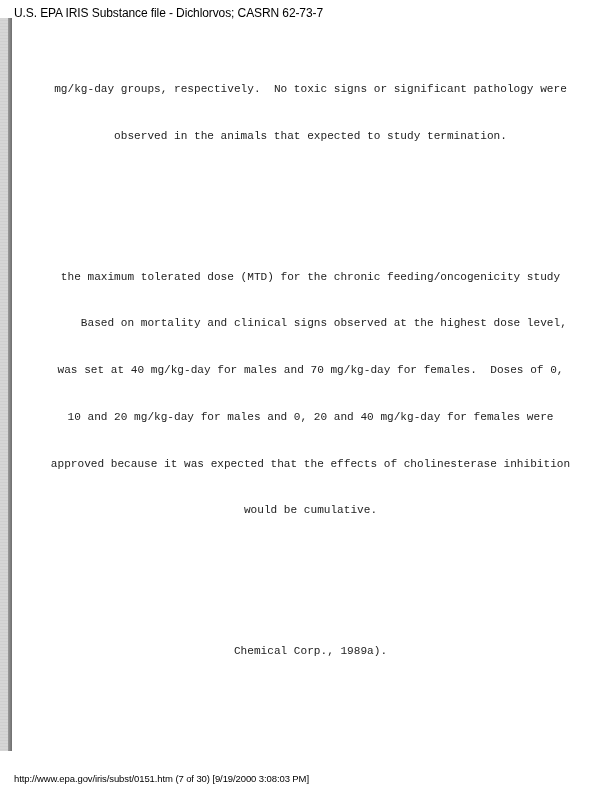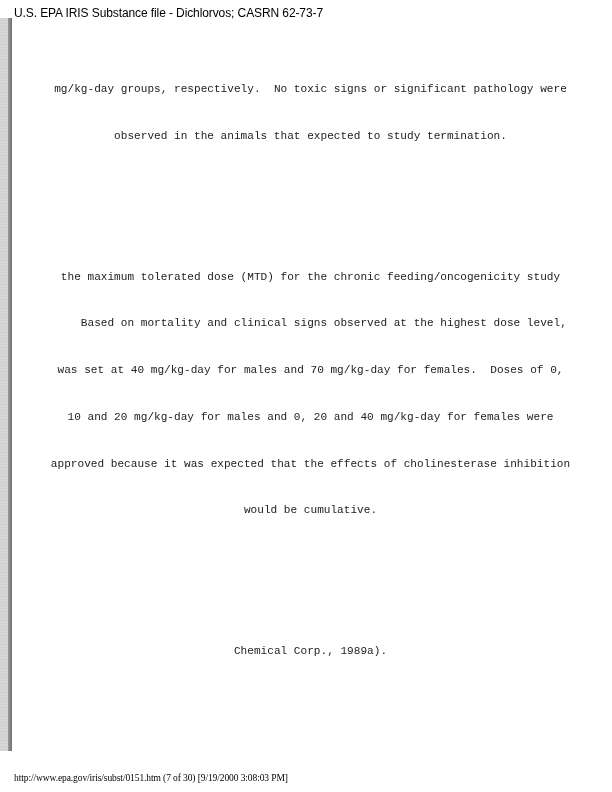--- a/index.html
+++ b/index.html
@@ -56,21 +56,21 @@
       white-space: pre;
     }
     .para {
       margin: 0 0 15.6px 0;
       text-align: center;
     }
     .page-footer {
       position: absolute;
       left: 14px;
       top: 773px;
-      font-family: Liberation Serif, serif;
+      font-family: Liberation Sans, sans-serif;
       font-size: 9.5px;
       color: #000;
       letter-spacing: -0.1px;
     }
   </style>
 </head>
 <body>
 
 <div class="page-header">U.S. EPA IRIS Substance file - Dichlorvos; CASRN 62-73-7</div>
 

